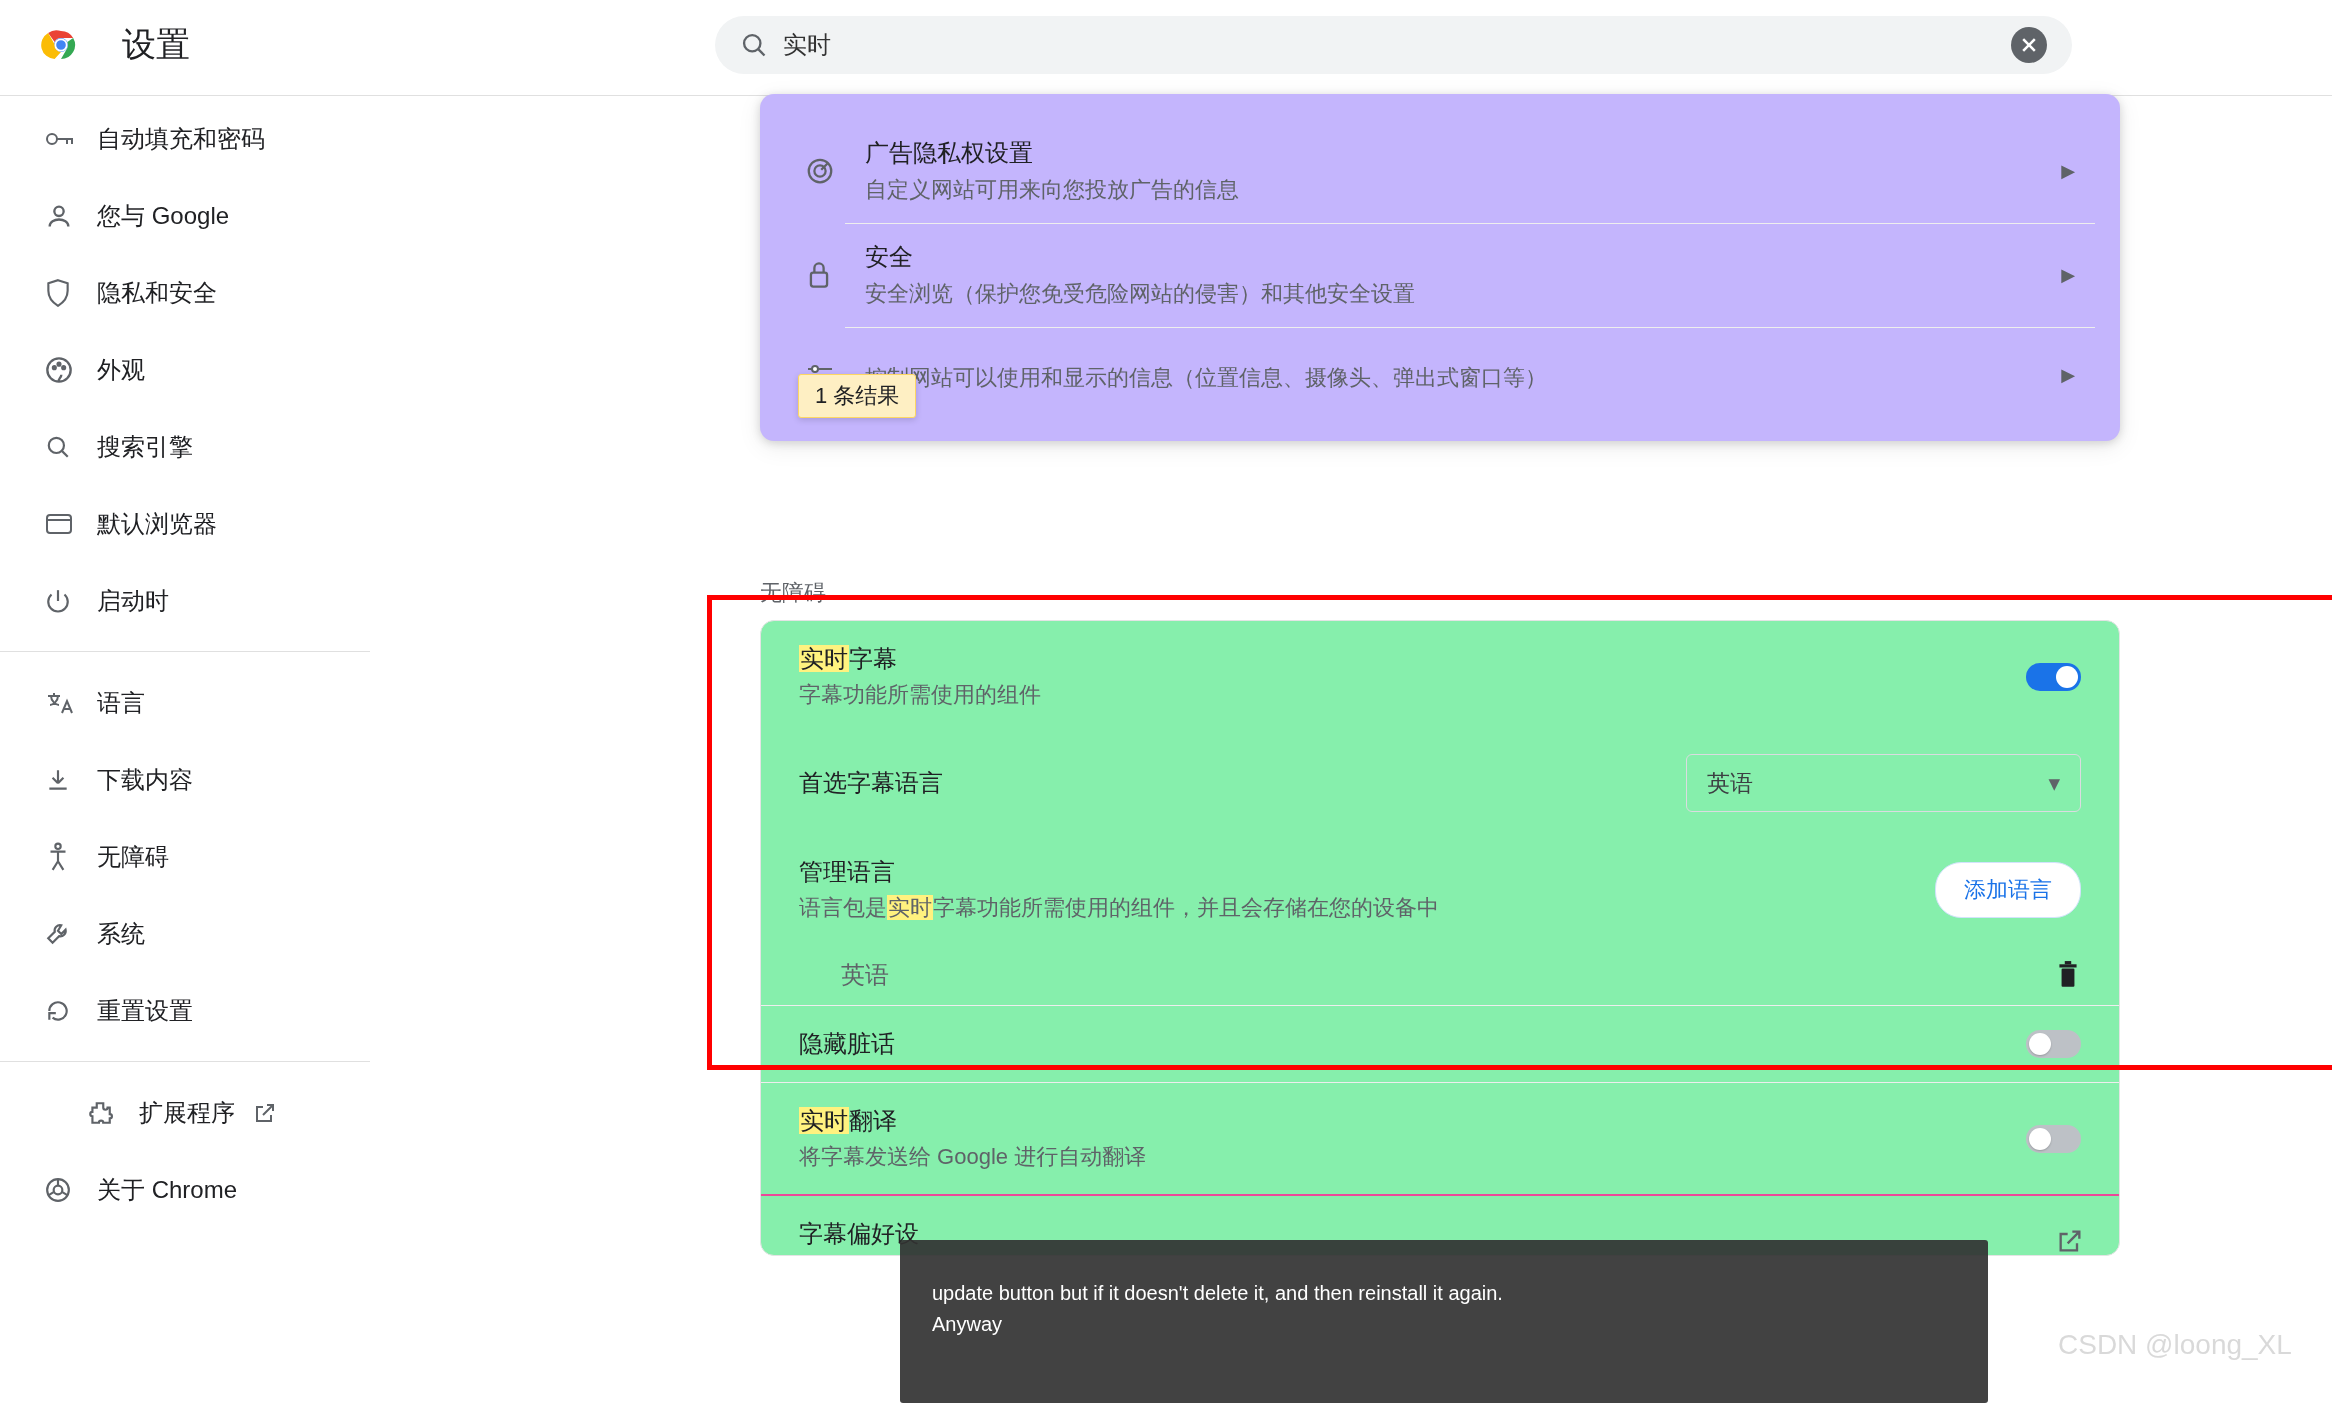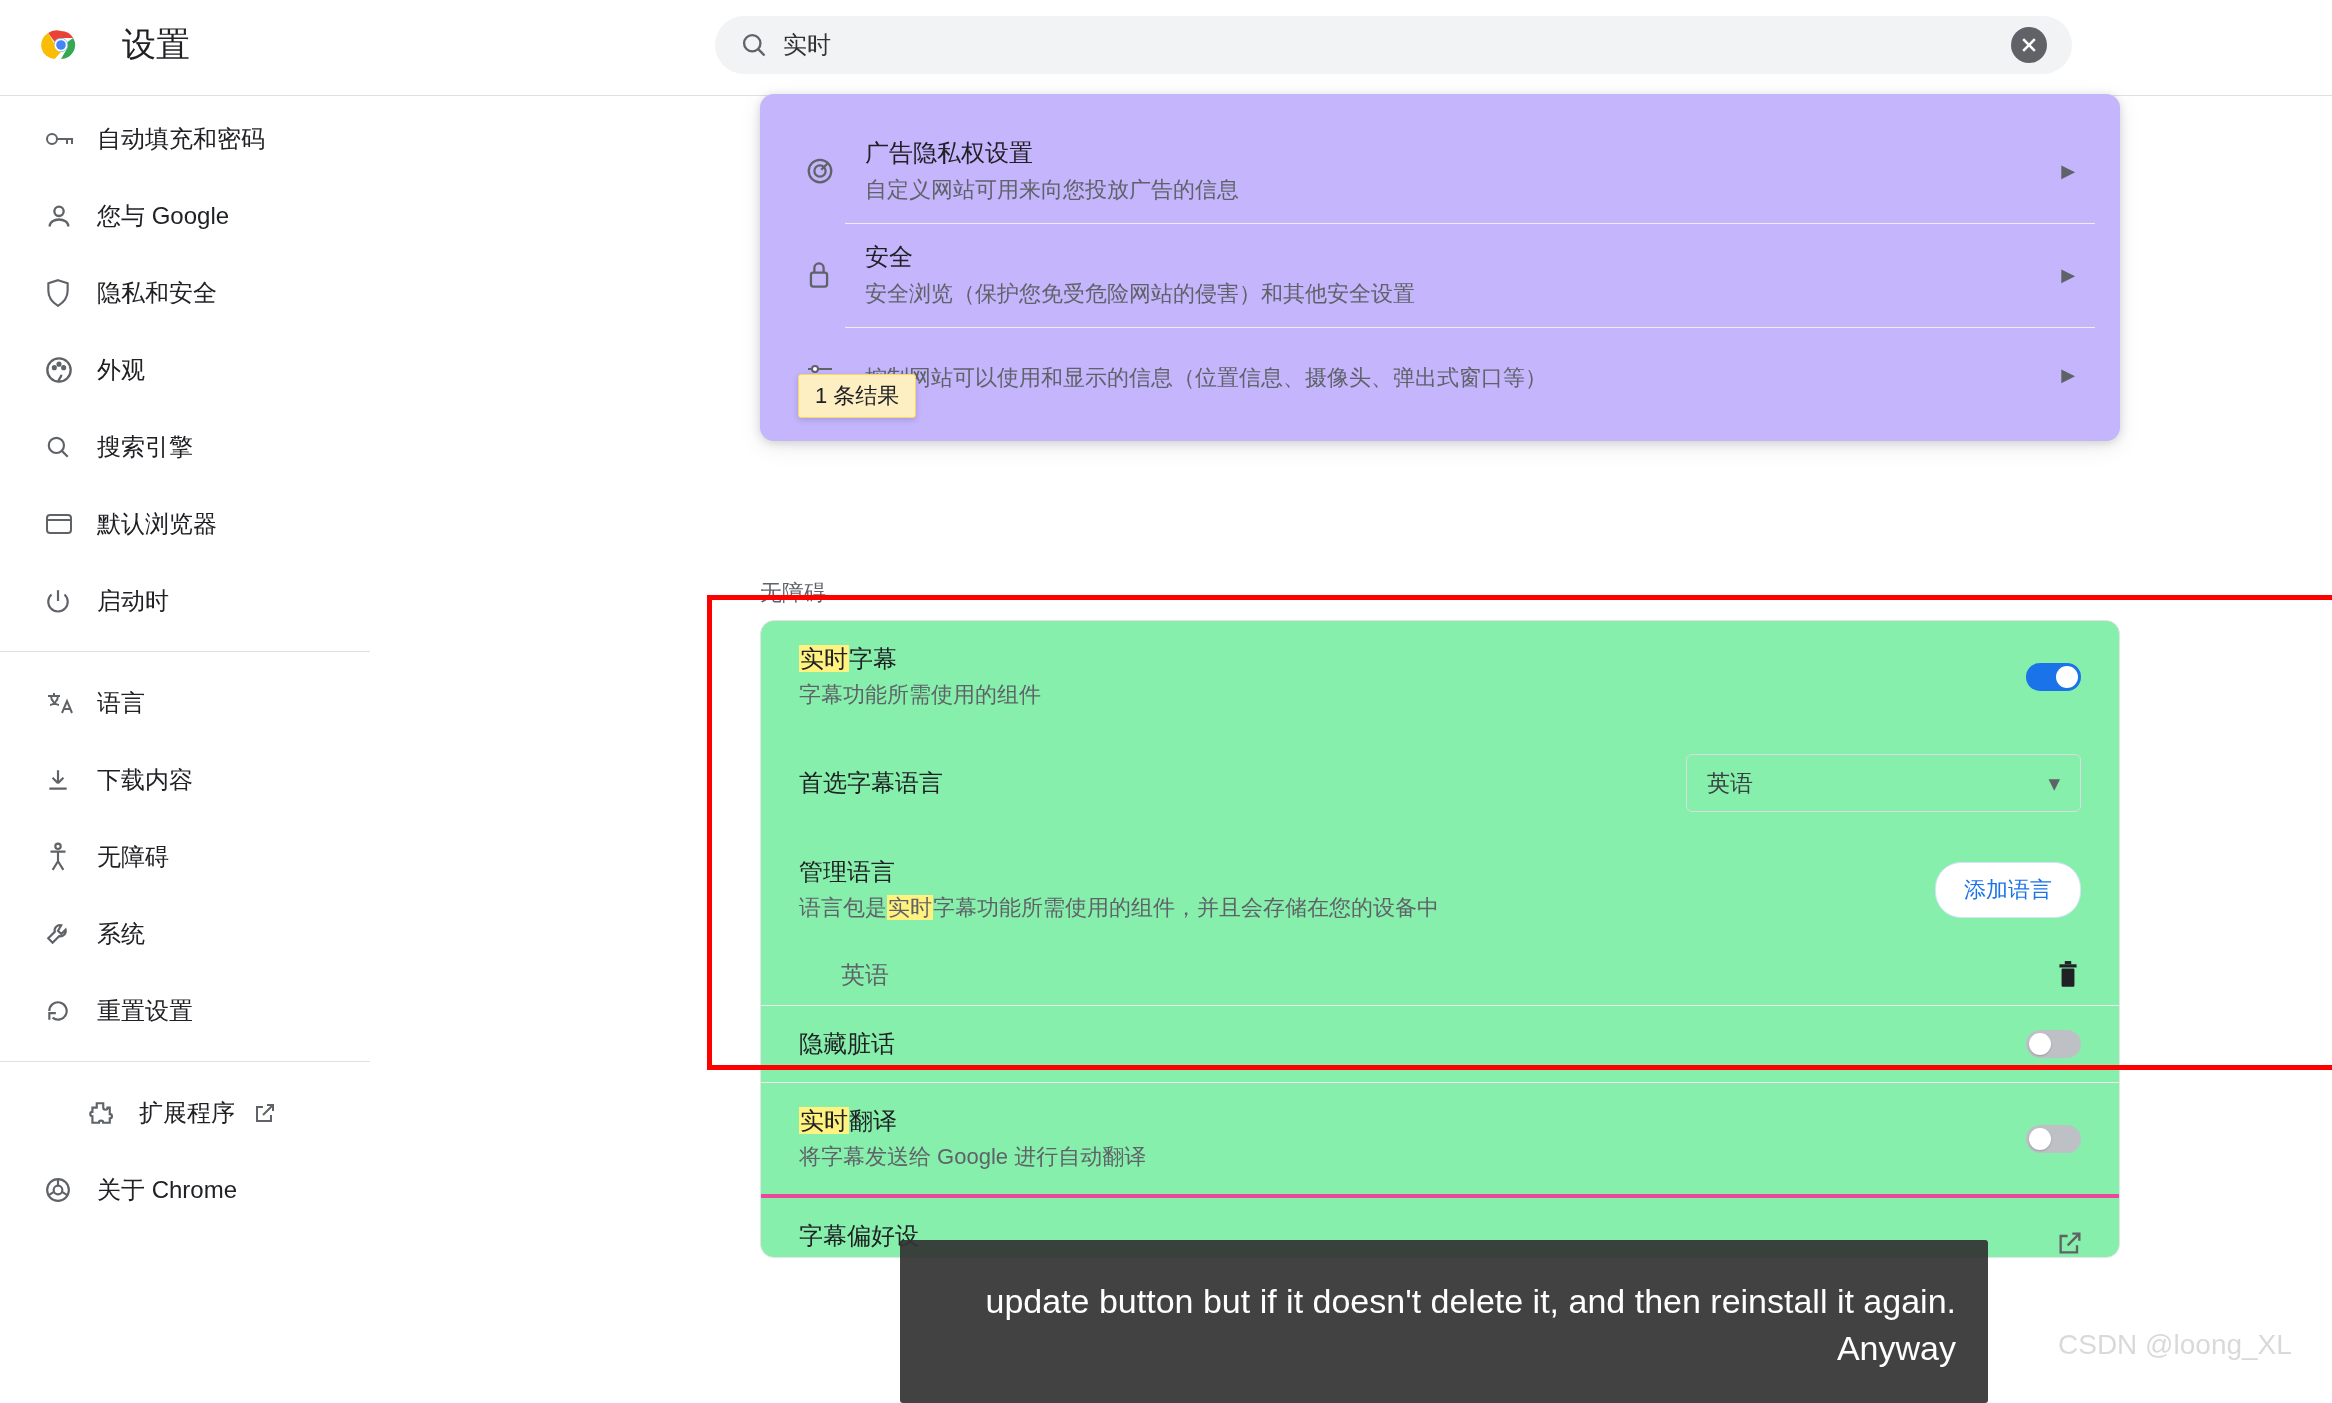--- a/index.html
+++ b/index.html
@@ -47,21 +47,21 @@
   .select-box { border:1px solid #dadce0; border-radius:6px; width:395px; height:58px; display:flex; align-items:center; padding:0 20px; font-size:23px; cursor:pointer; color:#3c4043;}
   .select-box .carr { margin-left:auto; color:#5f6368;}
 
   .outline-btn { border:1px solid #d2e3fc; color:#1a73e8; background:#fff; border-radius:26px; padding:12px 28px; font-size:22px; cursor:pointer;}
 
   .lang-row { padding: 14px 38px 14px 80px; display:flex; align-items:center; font-size:24px; color:#5f6368;}
   .trash { width:26px; height:30px; }
 
   .red-box { position: absolute; left: 707px; top: 595px; width: 2028px; height: 475px; border: 5px solid red; pointer-events:none; }
 
-  .tooltip { position: absolute; left: 900px; top: 1240px; width: 1088px; height: 163px; background: rgba(50,50,50,.92); color:#fff; font-size:34px; padding: 42px 32px; border-radius:3px;text-align:right; }
+  .tooltip { position: absolute; left: 900px; top: 1240px; width: 1088px; height: 163px; background: rgba(50,50,50,.92); color:#fff; font-size:20px; padding: 42px 32px; border-radius:3px; }
 
   .watermark { position:absolute; right:40px; bottom:42px; color:#bbb; font-size:28px; opacity:.55; pointer-events:none; transform:rotate(-0.0001deg);}
   .open-icon-bottom { position:absolute; right:35px; bottom:0; color:#5f6368; }
   svg { display:block; }
 </style>
 </head>
 <body>
 
 <div class="header">
   <span>
@@ -324,21 +324,21 @@
   </div>
 
   <div class="card-row" style="border-top:1px solid #eee">
     <div class="txt">
       <div class="row-title"><span class="hl">实时</span><span>翻译</span></div>
       <div class="row-sub">将字幕发送给 Google 进行自动翻译</div>
     </div>
     <div class="toggle off"></div>
   </div>
 
-  <div class="card-row" style="border-top:4px solid #ec4899; padding-bottom:5px;">
+  <div class="card-row" style="border-top:2px solid #ec4899; padding-bottom:5px;">
     <div class="txt">
         <div class="row-title">字幕偏好设</div>
       </div>
     <span class="open-icon-bottom">
         <svg width="28" height="28" viewBox="0 0 24 24" fill="none" stroke="#5f6368" stroke-width="2">
           <path d="M14 4h6v6M20 4L10 14M18 14v6H4V6h6"></path>
         </svg>
       </span>
   </div>
 </div>

